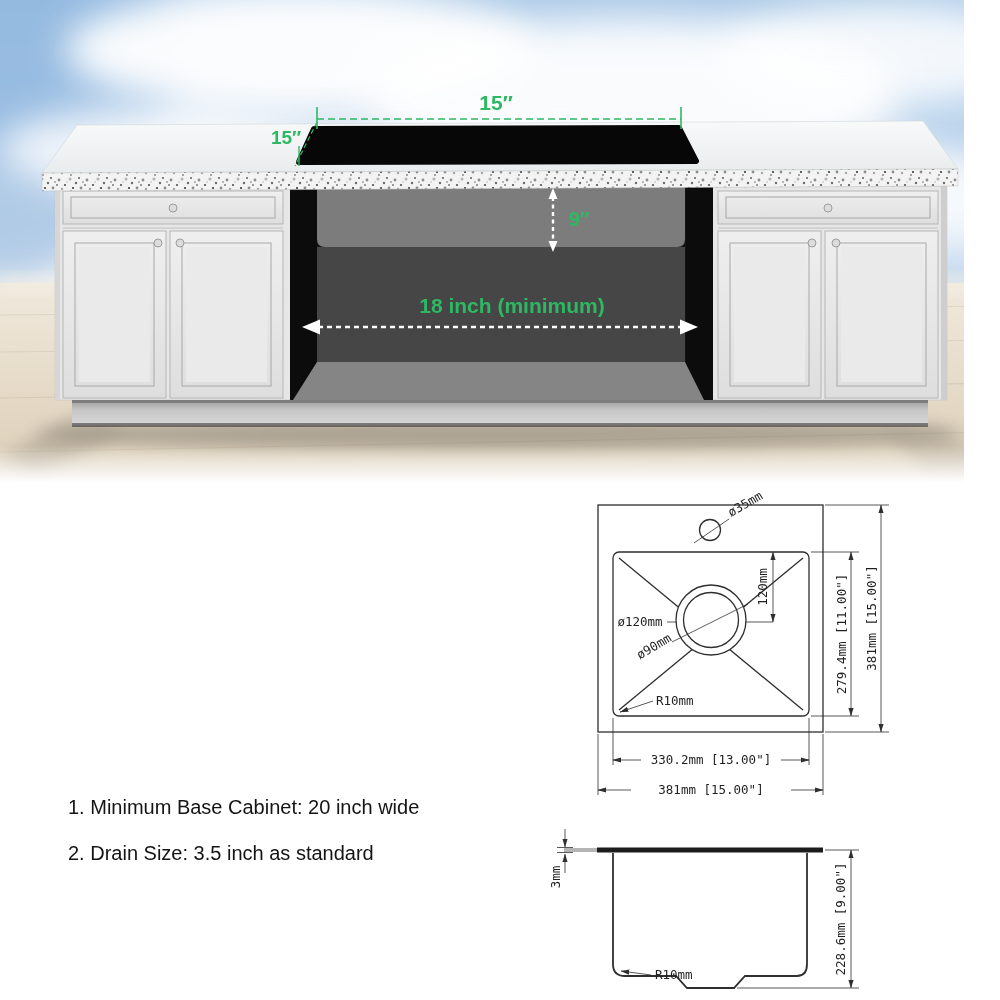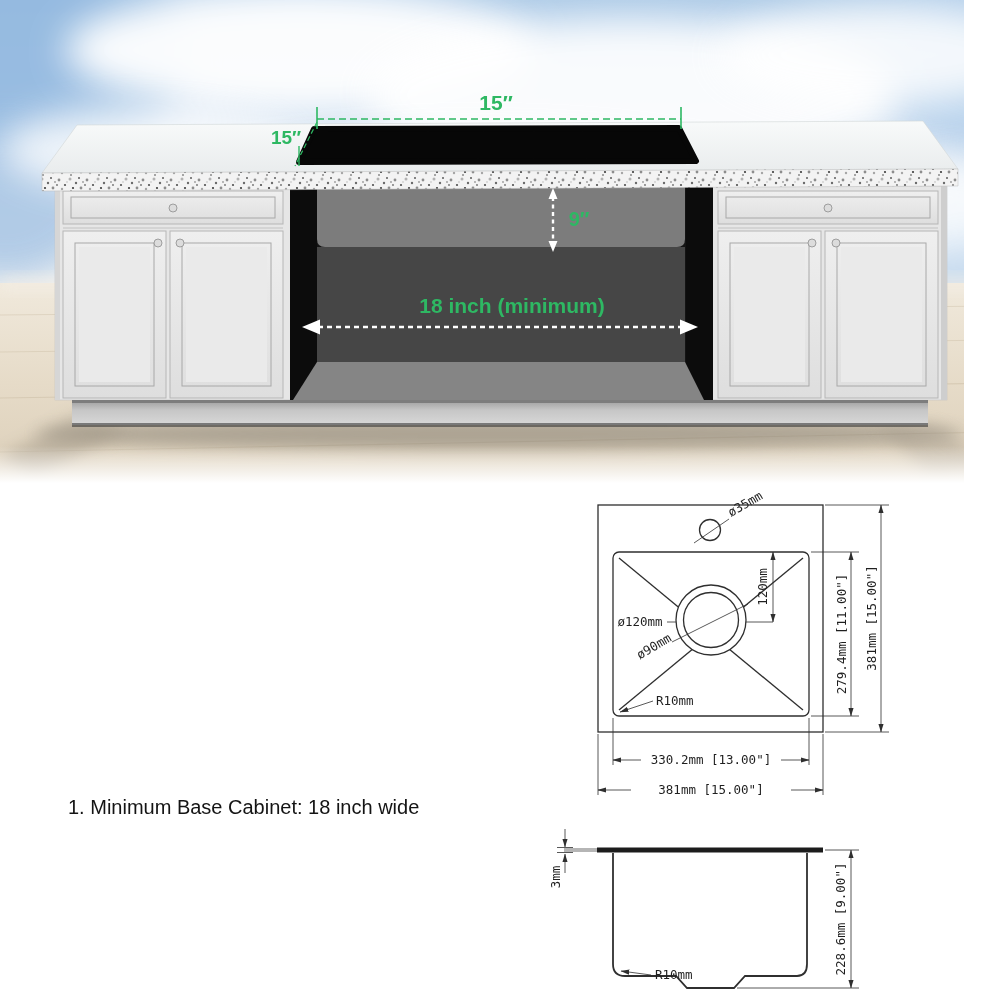--- a/index.html
+++ b/index.html
@@ -198,21 +198,22 @@
       <line x1="318" y1="327" x2="682" y2="327" stroke="#ffffff" stroke-width="2.6" stroke-dasharray="5 4"></line>
       <polygon points="302,327 320,319.5 320,334.5" fill="#ffffff"></polygon>
       <polygon points="698,327 680,319.5 680,334.5" fill="#ffffff"></polygon>
       <text class="glabel" x="512" y="313" font-size="21" text-anchor="middle">18 inch (minimum)</text>
     </g>
 
     <rect x="0" y="446" width="1000" height="37" fill="url(#fadeWhite)"></rect>
   </svg>
 
   <div class="notes">
-    <div>1. Minimum Base Cabinet: 18 inch wide</div>
+    <div>1. Minimum Base Cabinet: 20 inch wide</div>
+    <div>2. Drain Size: 3.5 inch as standard</div>
   </div>
 
   <svg id="drawing" width="1000" height="517" viewBox="0 0 1000 517">
     <defs>
       <marker id="ca" viewBox="0 0 10 6" refX="9.5" refY="3" markerWidth="11" markerHeight="7" orient="auto-start-reverse">
         <path d="M0,0 L10,3 L0,6 Z" fill="#2f2f2f"></path>
       </marker>
     </defs>
 
     <g>

